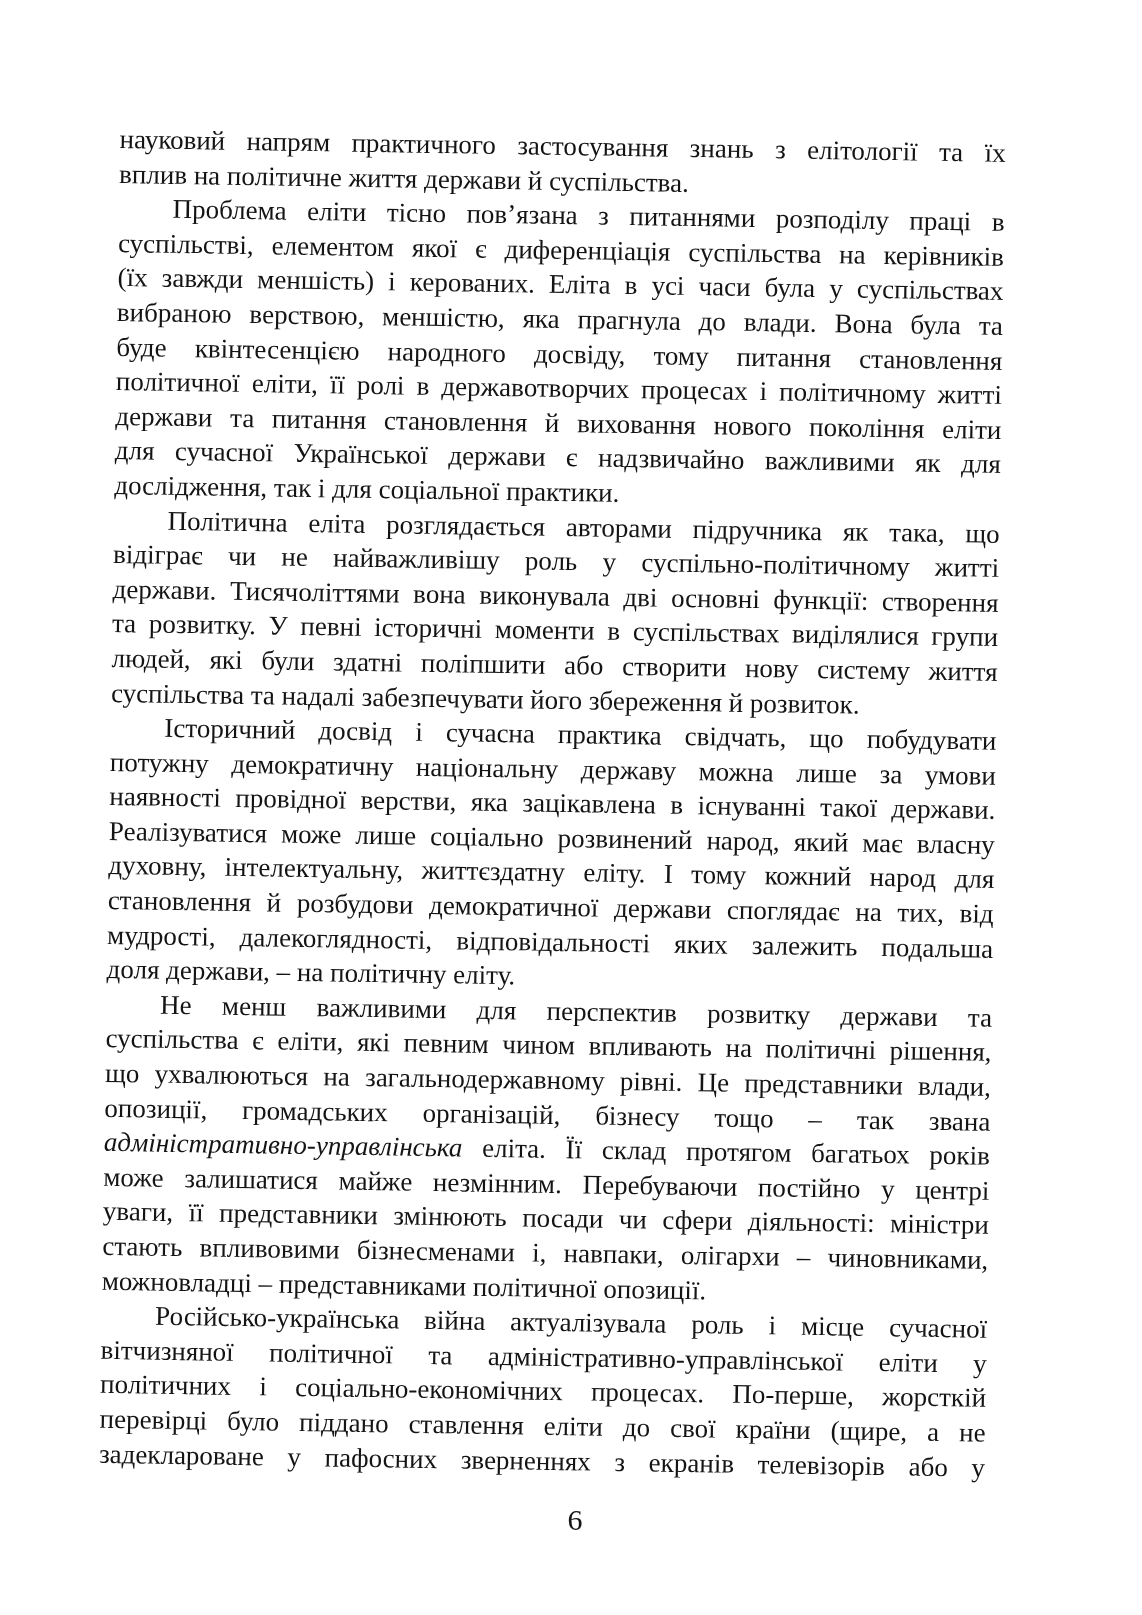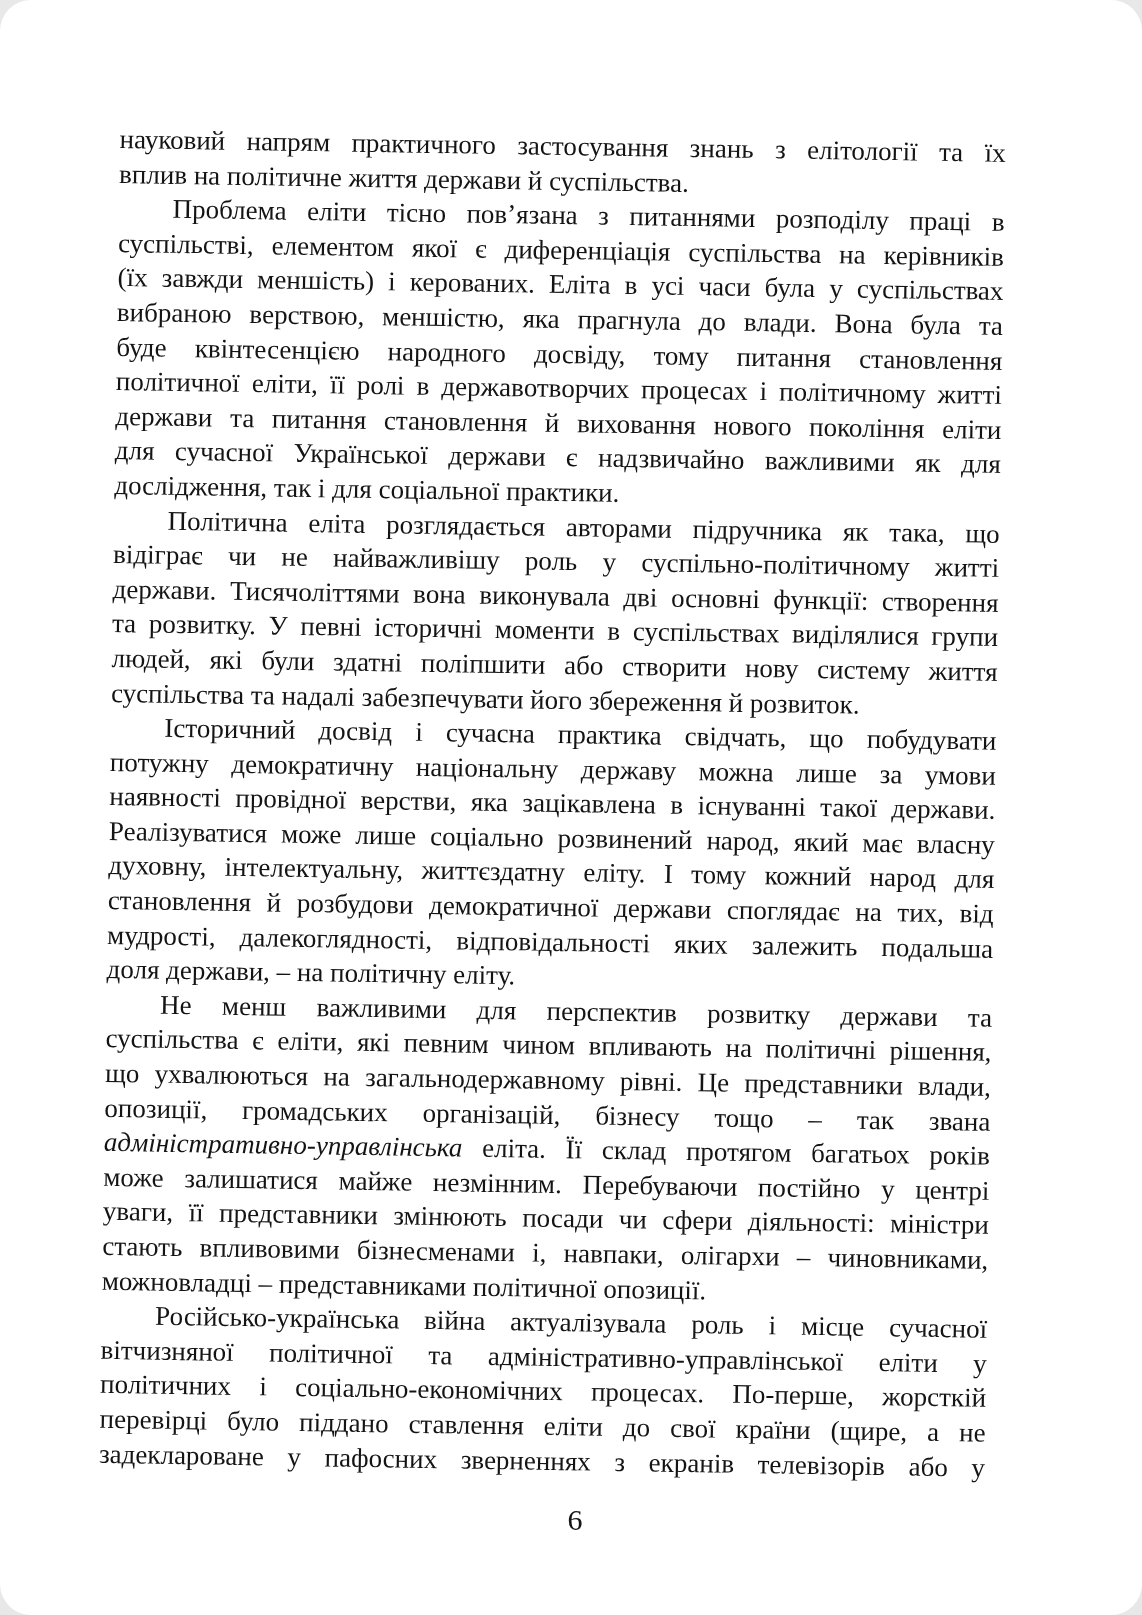--- a/index.html
+++ b/index.html
@@ -4,21 +4,20 @@
 <style>
   html,body{margin:0;padding:0;background:#e8e8e8;}
   .page{
     position:relative;
     width:1142px;height:1615px;
     margin:0 auto;
     background:#ffffff;
     overflow:hidden;
     font-family:"Liberation Serif","DejaVu Serif",serif;
     color:#141414;
-    border-radius:31px;
   }
   .skew{
     position:absolute;
     left:120px;top:122px;
     width:886px;
     transform:rotate(0.9deg);
     transform-origin:0 0;
   }
   .para{margin:0;padding:0;}
   .line{

